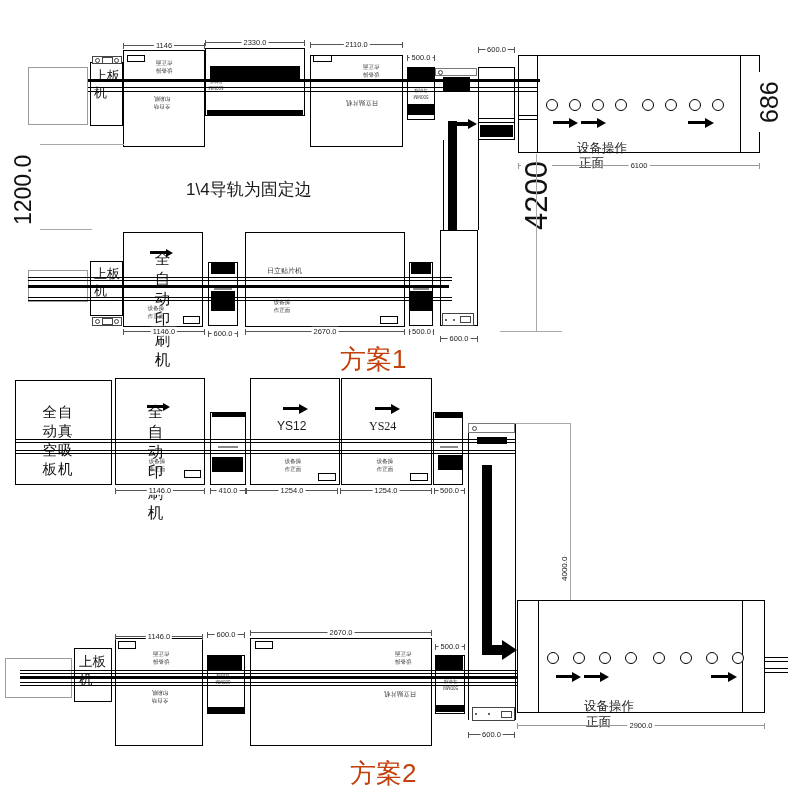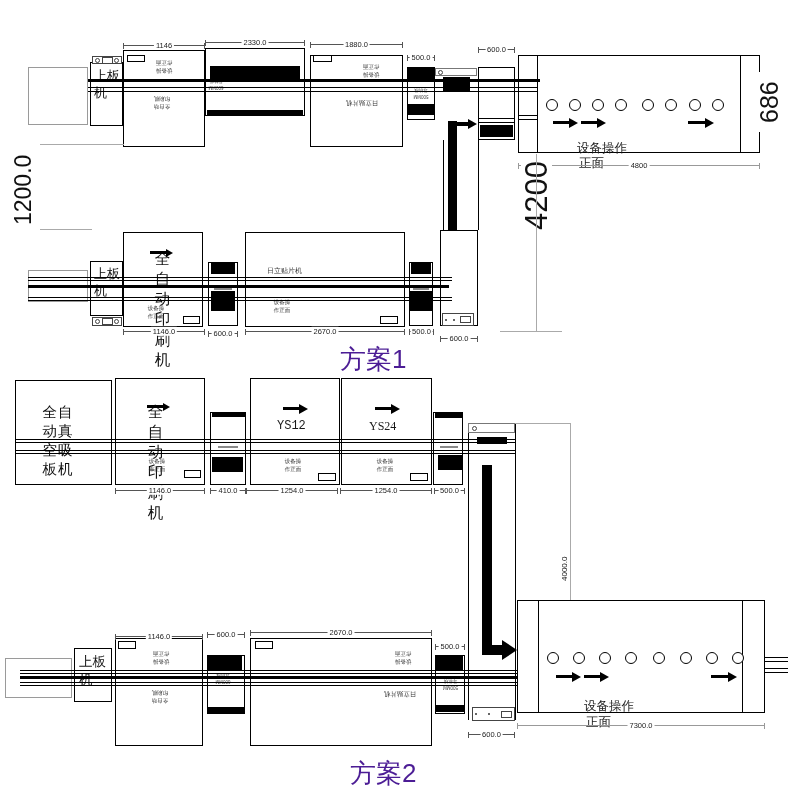--- a/index.html
+++ b/index.html
@@ -8,21 +8,21 @@
   .abs{position:absolute;}
   .box{position:absolute;background:#fff;border:1px solid #000;box-sizing:border-box;}
   .gbox{position:absolute;background:#fff;border:1px solid #9a9a9a;box-sizing:border-box;}
   .blk{position:absolute;background:#000;}
   .wrect{position:absolute;background:#fff;border:1px solid #000;box-sizing:border-box;}
   .hl{position:absolute;background:#000;height:1px;}
   .gl{position:absolute;background:#aaa;}
   .vl{position:absolute;background:#000;width:1px;}
   .smudge{position:absolute;background:#8a8a8a;height:2px;}
   .t{position:absolute;color:#1a1a1a;white-space:nowrap;}
-  .red{color:#4c1d95;}
+  .red{color:#c2410c;}
   .sm{position:absolute;font-size:5.5px;line-height:1.45;text-align:center;color:#333;}
   .tiny{position:absolute;font-size:4.5px;line-height:1.4;text-align:center;color:#444;}
   .r180{transform:rotate(180deg);}
   .vt{position:absolute;writing-mode:vertical-rl;transform:rotate(180deg);background:#fff;
       color:#111;text-align:center;line-height:1;}
   .vname{position:absolute;font-size:15.5px;line-height:1.3;letter-spacing:1px;text-align:center;color:#111;}
   .vname span{display:block;}
   .sm span,.tiny span{display:block;}
   .circ{position:absolute;width:10px;height:10px;border:1px solid #000;border-radius:50%;background:#fff;}
   .arr{position:absolute;background:#000;height:3px;}
@@ -129,44 +129,45 @@
   <div class="hl" style="left:88px;top:87px;width:449px"></div>
   <div class="hl" style="left:88px;top:91px;width:449px"></div>
 
   <div class="dim" style="left:123px;top:45px;width:82px">
       <span>1146</span>
     </div>
   <div class="dim" style="left:205px;top:42px;width:100px">
       <span>2330.0</span>
     </div>
   <div class="dim" style="left:310px;top:44px;width:93px">
-      <span>1880.0</span>
+      <span>2110.0</span>
     </div>
   <div class="dim" style="left:407px;top:57px;width:28px">
       <span>500.0</span>
     </div>
   <div class="dim" style="left:478px;top:49px;width:37px">
       <span>600.0</span>
     </div>
   <div class="dim gray" style="left:518px;top:165px;width:242px">
-      <span>4800</span>
+      <span>6100</span>
     </div>
 
   <div class="vl" style="left:443px;top:140px;height:90px"></div>
   <div class="vl" style="left:478px;top:140px;height:90px"></div>
   <div class="blk" style="left:448px;top:121px;width:9px;height:188px"></div>
   <div class="arr" style="left:452px;top:122px;width:16px;height:4px"></div>
   <div class="vt" style="left:521px;top:158px;height:76px;font-size:31px">4200</div>
   <div class="gl" style="left:536px;top:154px;width:1px;height:178px"></div>
   <div class="gl" style="left:500px;top:331px;width:62px;height:1px"></div>
 
   <div class="vt" style="left:12px;top:142px;height:95px;font-size:23px">1200.0</div>
   <div class="gl" style="left:40px;top:144px;width:84px;height:1px"></div>
   <div class="gl" style="left:40px;top:229px;width:52px;height:1px"></div>
 
+  <div class="t" style="left:186px;top:178px;font-size:17px">1\4导轨为固定边</div>
 
   <div class="gbox" style="left:28px;top:270px;width:60px;height:32px"></div>
   <div class="box" style="left:90px;top:261px;width:33px;height:55px">
     <div class="lbl" style="left:3px;top:4px;width:27px">上板机</div>
   </div>
   <div class="ctrl" style="left:92px;top:317px;width:30px;height:9px">
     <span class="dot"></span>
       <span class="crect"></span>
       <span class="dot"></span>
   </div>
@@ -254,21 +255,21 @@
   </div>
   <div class="wrect" style="left:184px;top:470px;width:17px;height:8px"></div>
 
   <div class="box" style="left:210px;top:412px;width:36px;height:73px"></div>
   <div class="blk" style="left:212px;top:412px;width:33px;height:5px"></div>
   <div class="smudge" style="left:218px;top:446px;width:20px"></div>
   <div class="blk" style="left:212px;top:457px;width:31px;height:15px"></div>
 
   <div class="box" style="left:250px;top:378px;width:90px;height:107px"></div>
   <div class="arr" style="left:283px;top:407px;width:16px"></div>
-  <div class="t" style="left:277px;top:419px;font-size:12px;font-family:Liberation Mono, monospace">YS12</div>
+  <div class="t" style="left:277px;top:419px;font-size:12px;font-family:Liberation Sans, sans-serif">YS12</div>
   <div class="sm" style="left:278px;top:458px;width:30px;height:15px">
     <span>设备操</span>
       <span>作正面</span>
   </div>
   <div class="wrect" style="left:318px;top:473px;width:18px;height:8px"></div>
 
   <div class="box" style="left:341px;top:378px;width:91px;height:107px"></div>
   <div class="arr" style="left:375px;top:407px;width:16px"></div>
   <div class="t" style="left:369px;top:419px;font-size:12px;font-family:'Liberation Serif','DejaVu Serif',serif">YS24</div>
   <div class="sm" style="left:370px;top:458px;width:30px;height:15px">
@@ -398,18 +399,18 @@
   <div class="dim" style="left:250px;top:632px;width:182px">
       <span>2670.0</span>
     </div>
   <div class="dim" style="left:435px;top:646px;width:30px">
       <span>500.0</span>
     </div>
   <div class="dim" style="left:468px;top:734px;width:47px">
       <span>600.0</span>
     </div>
   <div class="dim gray" style="left:517px;top:725px;width:248px">
-      <span>7300.0</span>
+      <span>2900.0</span>
     </div>
 
   <div class="t red" style="left:350px;top:756px;font-size:26px">方案2</div>
 
 </div>
 
 </body></html>

